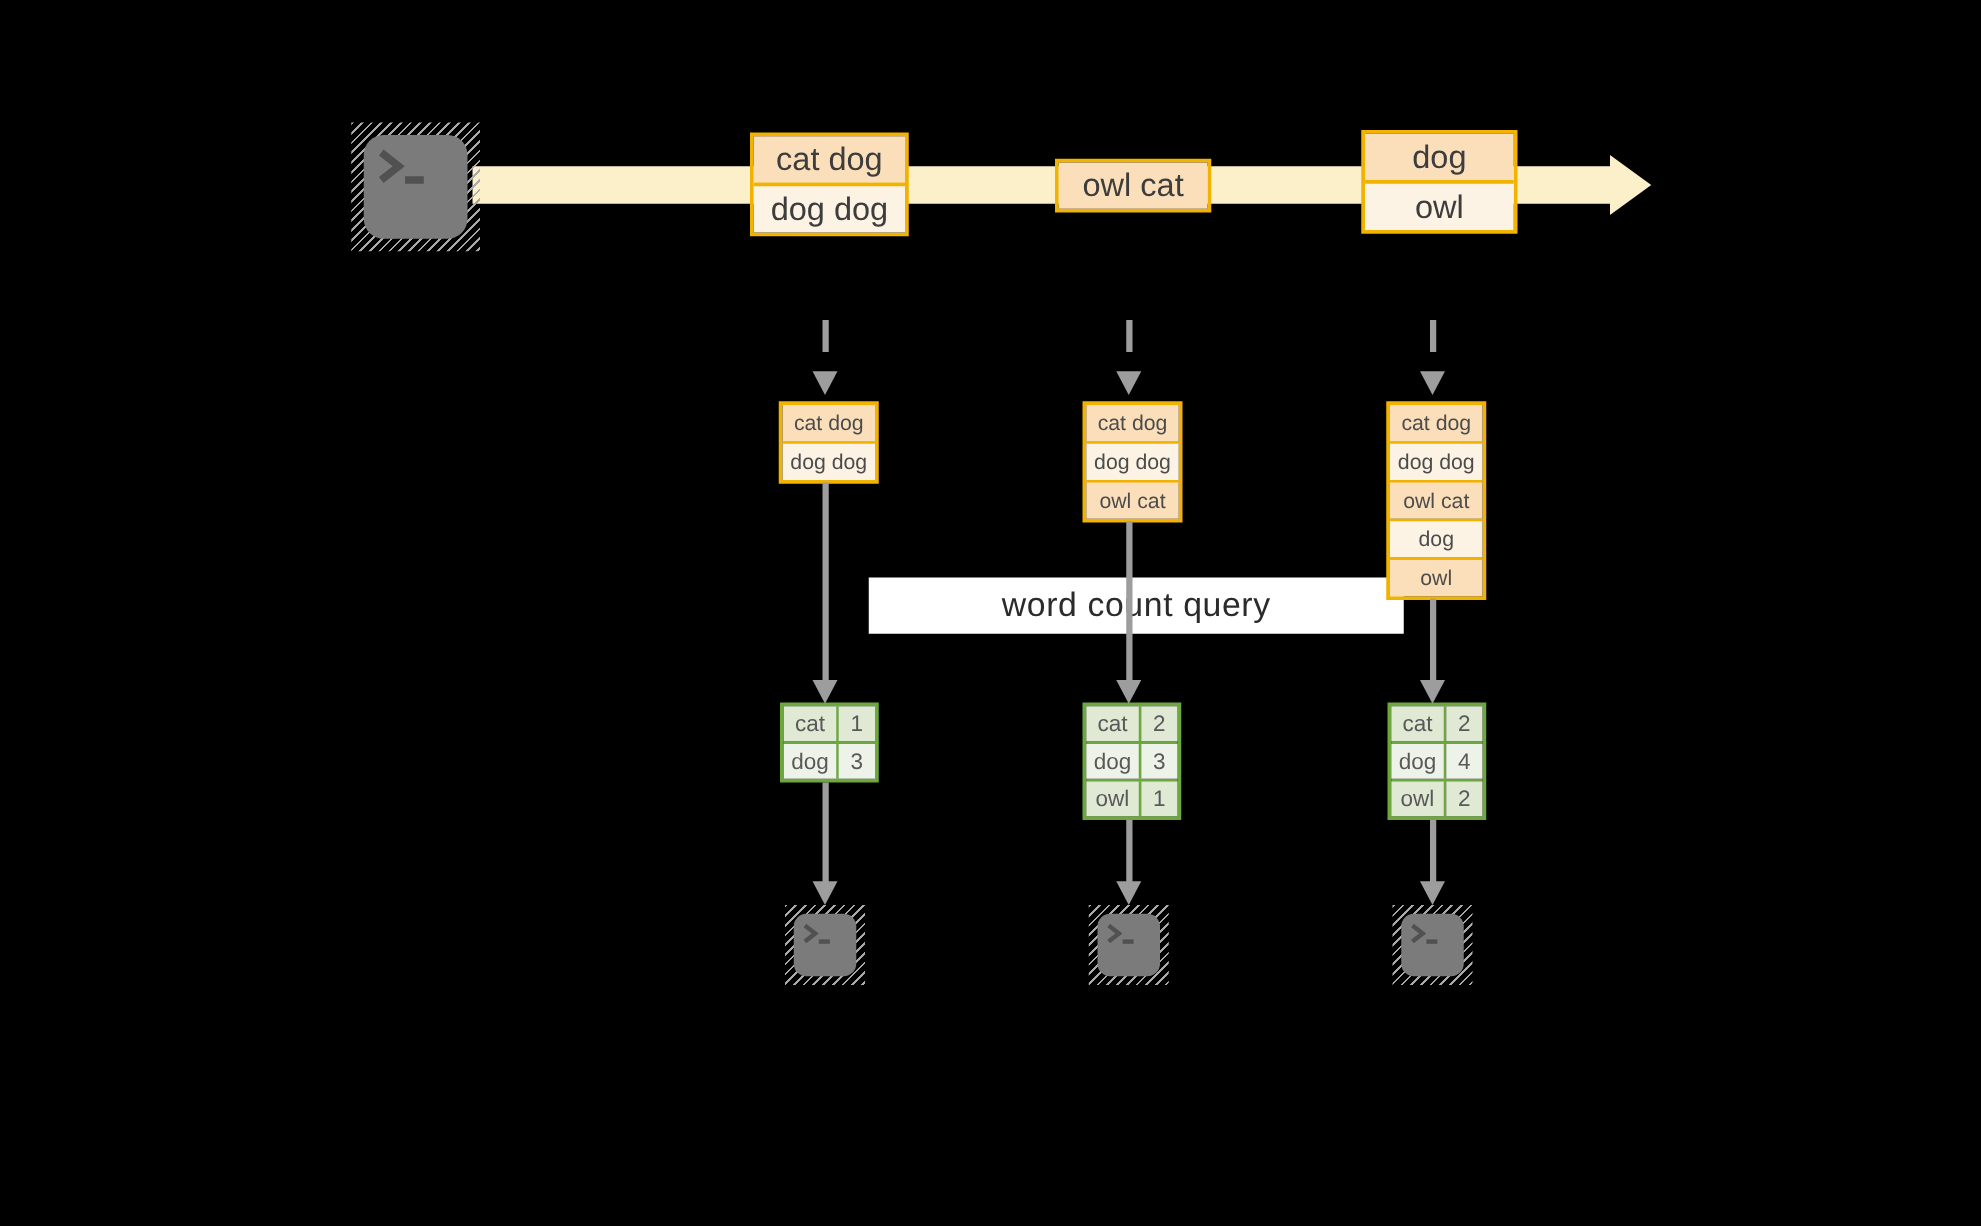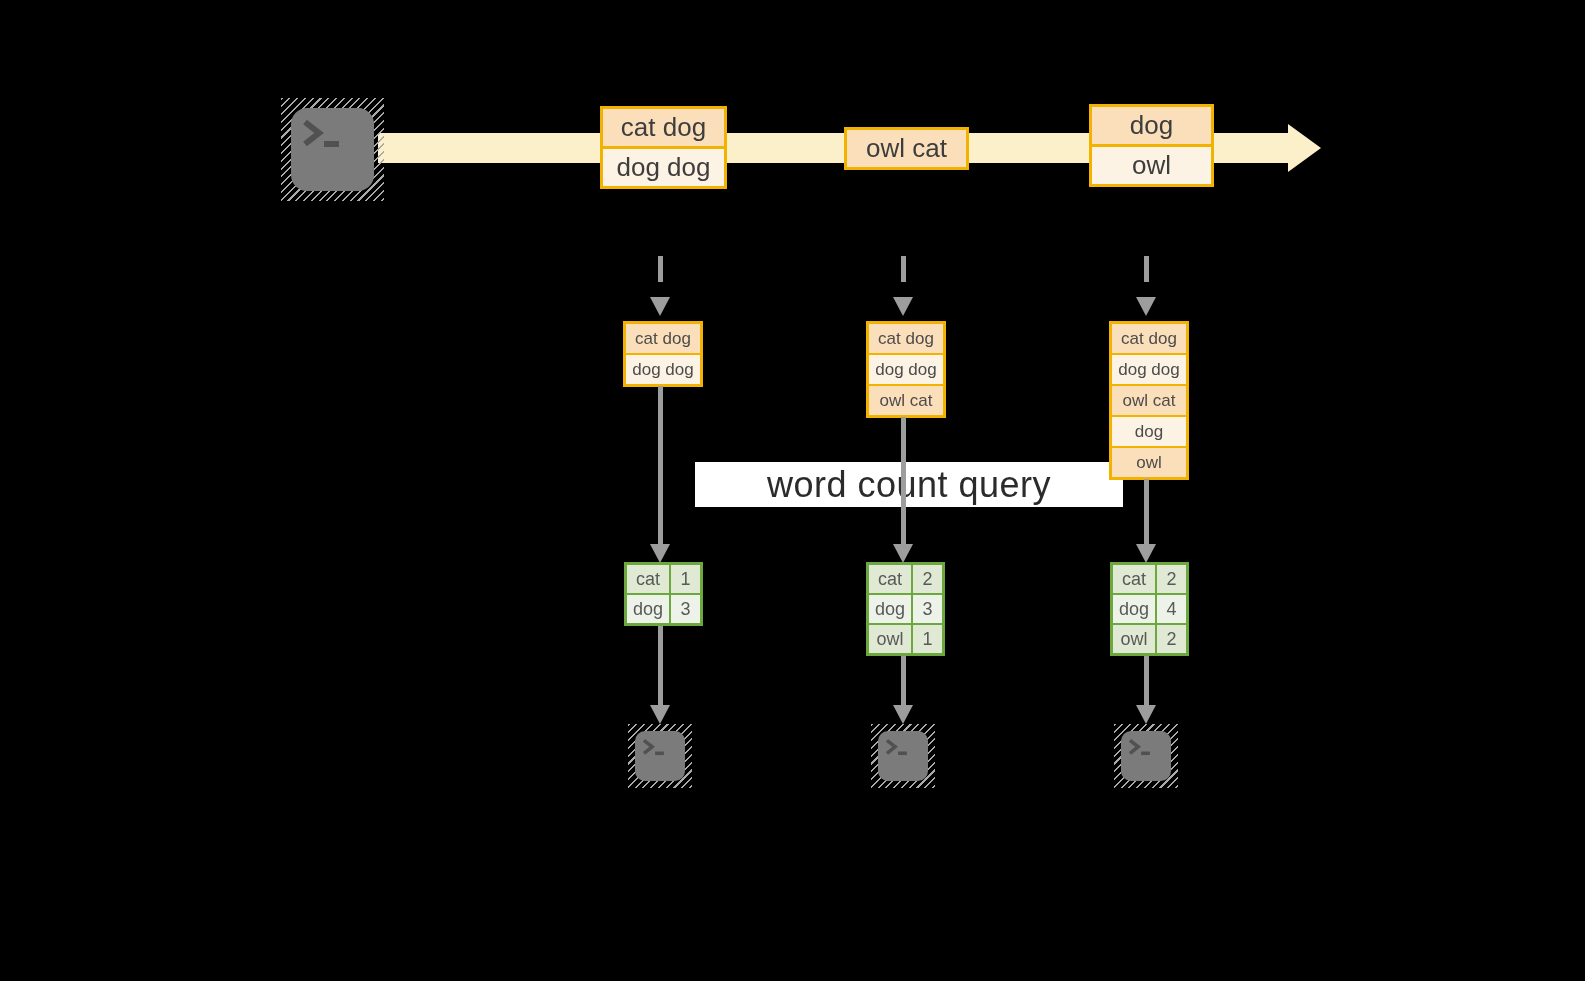--- a/index.html
+++ b/index.html
@@ -38,21 +38,21 @@
   .grow:nth-child(odd) .gword,.grow:nth-child(odd) .gcount{background:#DFE9D3;}
   .grow:nth-child(even) .gword,.grow:nth-child(even) .gcount{background:#EEF3E9;}
   
   .vline{position:absolute;width:5px;background:#9d9d9d;z-index:3;}
   .vdash{position:absolute;width:5px;z-index:3;
     background:repeating-linear-gradient(180deg,#9d9d9d 0 26px,rgba(0,0,0,0) 26px 40px);}
   .ahead{position:absolute;width:0;height:0;z-index:3;
     border-left:10px solid transparent;border-right:10px solid transparent;border-top:19px solid #9d9d9d;}
   
   .qlabel{position:absolute;left:695px;top:462px;width:428px;height:45px;background:#FFFFFF;
-    display:flex;align-items:center;justify-content:center;font-size:36px;font-weight:400;
+    display:flex;align-items:center;justify-content:center;font-size:27px;font-weight:400;
     color:#2B2B2B;z-index:1;letter-spacing:0.5px;}
 </style>
 </head>
 <body>
 
 <div class="canvas">
 
   <div class="band"></div>
   <div class="band-head"></div>
 

